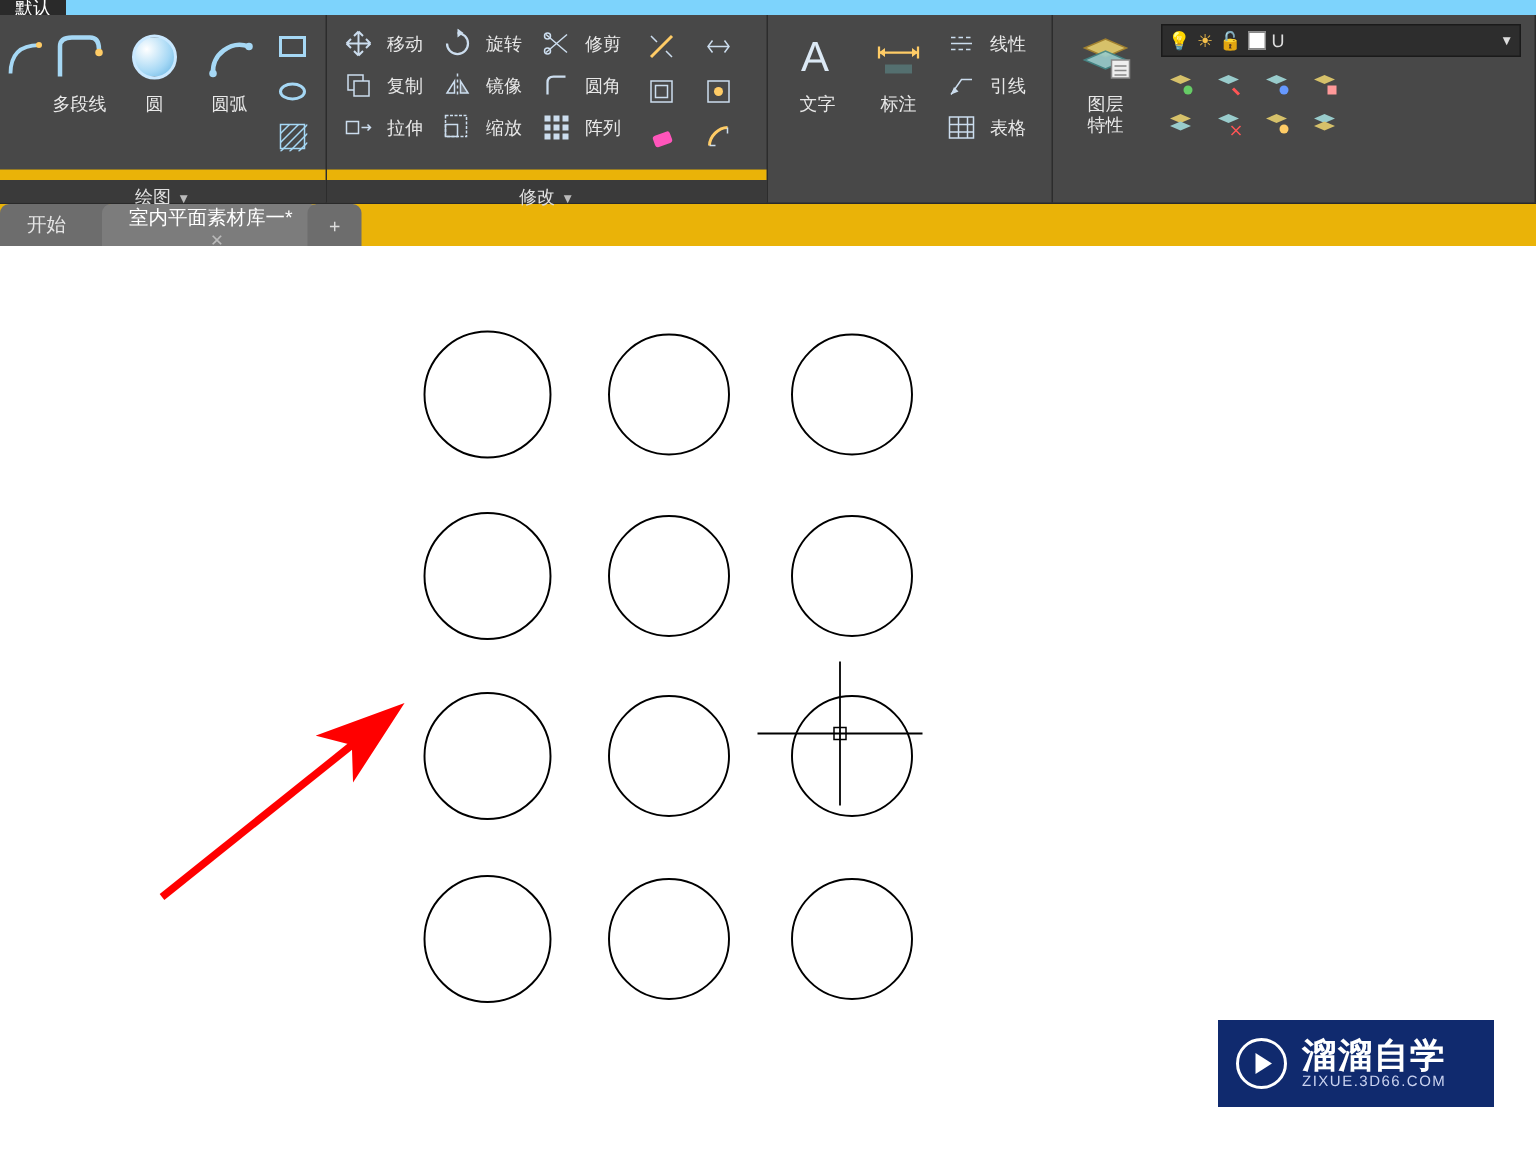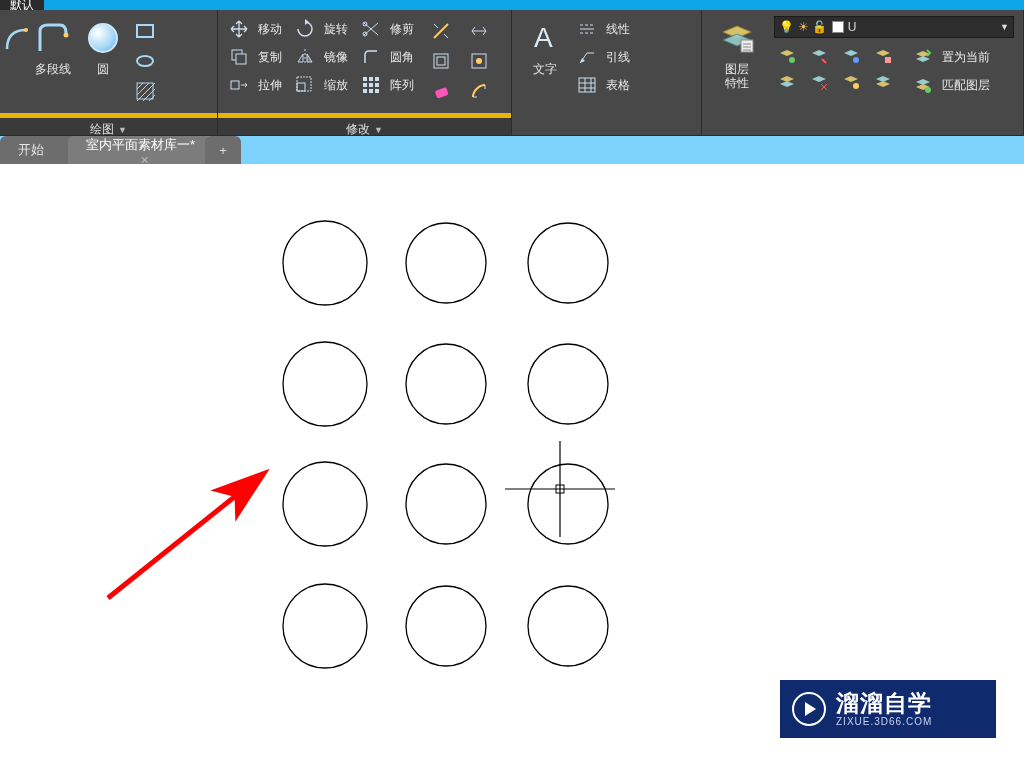--- a/index.html
+++ b/index.html
@@ -1,57 +1,57 @@
 <!DOCTYPE html>
 <html><head>
 <meta charset="utf-8">
 <style>
   * { margin:0; padding:0; box-sizing:border-box; font-family:"Microsoft YaHei","SimSun",sans-serif; user-select:none; }
   body { background:#ffffff; width:1024px; height:768px; overflow:hidden; position:relative; }
   
-  .menu-row { height:10px; background:#0ea5e9; display:flex; font-size:12px; color:#ccc; overflow:hidden; }
+  .menu-row { height:10px; background:#7dd3fc; display:flex; font-size:12px; color:#ccc; overflow:hidden; }
   .menu-row span { padding:0 10px; line-height:10px; }
   .menu-row span.act { background:#2a2a2a; color:#fff; }
   
   .ribbon { background:#484848; display:flex; color:#e8e8e8; font-size:12px; height:126px; border-bottom:1px solid #2a2a2a; }
   .panel { display:flex; flex-direction:column; border-right:1px solid #2c2c2c; }
   .panel-body { flex:1; display:flex; align-items:flex-start; padding:6px 8px 0 8px; }
-  .panel-title { background:#3a3a3a; text-align:center; font-size:12px; color:#e0e0e0; height:22px; line-height:22px; border-top:5px solid #eab308; }
+  .panel-title { background:#3a3a3a; text-align:center; font-size:12px; color:#e0e0e0; height:22px; line-height:22px; border-top:7px solid #eab308; }
   .panel-title .tri { font-size:9px; margin-left:4px; color:#bbb; }
   
   .bigbtn { display:flex; flex-direction:column; align-items:center; width:50px; padding:4px 2px; }
   .bigbtn .ic { width:36px; height:36px; margin-bottom:6px; display:flex; align-items:center; justify-content:center; }
   .bigbtn .lb { text-align:left; line-height:14px; }
   
   .smcol { display:flex; flex-direction:column; gap:4px; padding-top:2px; margin-left:4px; }
   .smbtn { width:26px; height:26px; display:flex; align-items:center; justify-content:center; }
   .smbtn svg, .bigbtn svg { display:block; }
   
   .rowbtn { display:flex; align-items:center; height:26px; gap:8px; padding:0 2px; }
   .rowbtn .ric { width:22px; height:22px; display:flex; align-items:center; justify-content:center; }
   .midcol { display:flex; flex-direction:column; gap:2px; }
   
   .layer-combo { display:flex; align-items:center; background:#2d2d2d; border:1px solid #1a1a1a; height:22px; width:240px; padding:0 4px; gap:4px; font-size:12px; color:#ddd; margin-bottom:6px; }
   .layer-combo .arr { margin-left:auto; font-size:9px; }
   .lyr-tools { display:flex; gap:4px; }
   .lyr-tools .rowbtn { height:24px; }
   
-  .file-tabs { background:#7dd3fc; height:28px; display:flex; align-items:flex-end; font-size:13px; color:#ddd; }
+  .file-tabs { background:#eab308; height:28px; display:flex; align-items:flex-end; font-size:13px; color:#ddd; }
   .ftab { height:28px; display:flex; align-items:center; padding:0 18px; border-top-left-radius:6px; border-top-right-radius:6px; position:relative; }
   .ftab.start { background:#6d6d6d; color:#e5e5e5; padding-right:34px;}
   .ftab.active { background:#7c7c7c; color:#fff; margin-left:-10px;flex-direction:column;}
   .ftab .close { margin-left:8px; font-size:11px; color:#bbb; }
   .ftab.new { background:#6d6d6d; width:30px; justify-content:center; margin-left:-8px; color:#ddd; }
   
   .view-lbl { font-size:15px; color:#000; padding:6px 2px; }
   
   .canvas { position:absolute; top:165px; left:0; right:0; bottom:0; background:#fff; }
   .drawing { position:absolute; inset:0; }
   
-  .watermark { position:absolute; right:28px; bottom:30px; width:216px; height:58px; background:#102a6e; display:flex; align-items:center; padding:4px 12px; color:#fff; }
+  .watermark { position:absolute; right:28px; bottom:30px; width:184px; height:58px; background:#102a6e; display:flex; align-items:center; padding:4px 12px; color:#fff; }
   .watermark .play { width:34px; height:34px; border:2px solid #fff; border-radius:50%; display:flex; align-items:center; justify-content:center; margin-right:10px; }
   .watermark .play::before { content:""; border-left:11px solid #fff; border-top:7px solid transparent; border-bottom:7px solid transparent; margin-left:3px; }
   .watermark .txt { display:flex; flex-direction:column; line-height:1.1;}
   .watermark .t1 { font-size:23px; font-weight:bold; letter-spacing:1px; }
   .watermark .t2 { font-size:10px; letter-spacing:1px; color:#c9d2ef; }
   
   .ico-circle { width:30px;height:30px;border:2px solid #c9e8ff;border-radius:50%; background:radial-gradient(circle at 30% 30%, #fff 0,#a6d8f5 60%,#5fb0e0 100%);}
 </style>
 </head>
 <body>
@@ -80,20 +80,30 @@
               <circle cx="30" cy="14" r="2.5" fill="#ffcc66"></circle>
             </svg>
           </div>
         <div class="lb">多段线</div>
       </div>
       <div class="bigbtn">
         <div class="ic">
             <div class="ico-circle"></div>
           </div>
         <div class="lb">圆</div>
+      </div>
+      <div class="bigbtn">
+        <div class="ic">
+            <svg width="34" height="34">
+              <path d="M6 28 A18 18 0 0 1 30 10" stroke="#a6d8f5" stroke-width="3" fill="none"></path>
+              <circle cx="6" cy="28" r="2.5" fill="#a6d8f5"></circle>
+              <circle cx="30" cy="10" r="2.5" fill="#a6d8f5"></circle>
+            </svg>
+          </div>
+        <div class="lb">圆弧</div>
       </div>
       <div class="smcol">
         <div class="smbtn">
             <svg width="20" height="20">
               <rect x="2" y="4" width="16" height="12" stroke="#a6d8f5" stroke-width="2" fill="none"></rect>
             </svg>
           </div>
         <div class="smbtn">
             <svg width="20" height="20">
               <ellipse cx="10" cy="10" rx="8" ry="5" stroke="#a6d8f5" stroke-width="2" fill="none"></ellipse>
@@ -251,20 +261,30 @@
 
   <div class="panel" style="min-width:190px">
     <div class="panel-body" style="gap:4px">
       <div class="bigbtn">
         <div class="ic">
             <svg width="34" height="34">
               <text x="6" y="26" font-size="28" fill="#dce9f5" font-family="serif">A</text>
             </svg>
           </div>
         <div class="lb">文字</div>
+      </div>
+      <div class="bigbtn">
+        <div class="ic">
+            <svg width="34" height="34">
+              <path d="M4 14h26M4 10v8M30 10v8" stroke="#ffcc66" stroke-width="1.5"></path>
+              <path d="M4 14l4-3v6zM30 14l-4-3v6z" fill="#ffcc66"></path>
+              <rect x="8" y="22" width="18" height="6" fill="#6aa" opacity=".4"></rect>
+            </svg>
+          </div>
+        <div class="lb">标注</div>
       </div>
       <div class="midcol">
         <div class="rowbtn">
             <div class="ric">
               <svg width="20" height="20">
                 <path d="M3 10h14" stroke="#cde"></path>
                 <path d="M3 6h14M3 14h14" stroke="#cde" stroke-dasharray="3,2"></path>
               </svg>
             </div>
             <span>线性</span>
@@ -363,42 +383,20 @@
                     </svg>
                   </span>
                 <span class="ric">
                     <svg width="18" height="18">
                       <path d="M2 6l7-3 7 3-7 3z" fill="#9cc"></path>
                       <path d="M2 11l7-3 7 3-7 3z" fill="#d6c16a"></path>
                     </svg>
                   </span>
               </div>
             </div>
-          </div>
-          <div class="midcol">
-            <div class="rowbtn">
-                <div class="ric">
-                  <svg width="20" height="20">
-                    <path d="M3 7l7-3 7 3-7 3z" fill="#d6c16a"></path>
-                    <path d="M3 12l7-3 7 3-7 3z" fill="#9cc"></path>
-                    <path d="M14 3l3 3-3 3" stroke="#6c6" fill="none" stroke-width="2"></path>
-                  </svg>
-                </div>
-                <span>置为当前</span>
-              </div>
-            <div class="rowbtn">
-                <div class="ric">
-                  <svg width="20" height="20">
-                    <path d="M3 7l7-3 7 3-7 3z" fill="#9cc"></path>
-                    <path d="M3 12l7-3 7 3-7 3z" fill="#d6c16a"></path>
-                    <circle cx="15" cy="15" r="3" fill="#6c6"></circle>
-                  </svg>
-                </div>
-                <span>匹配图层</span>
-              </div>
           </div>
         </div>
       </div>
     </div>
   </div>
 </div>
 
 <div class="file-tabs">
   <div class="ftab start">
       <span>开始</span>

